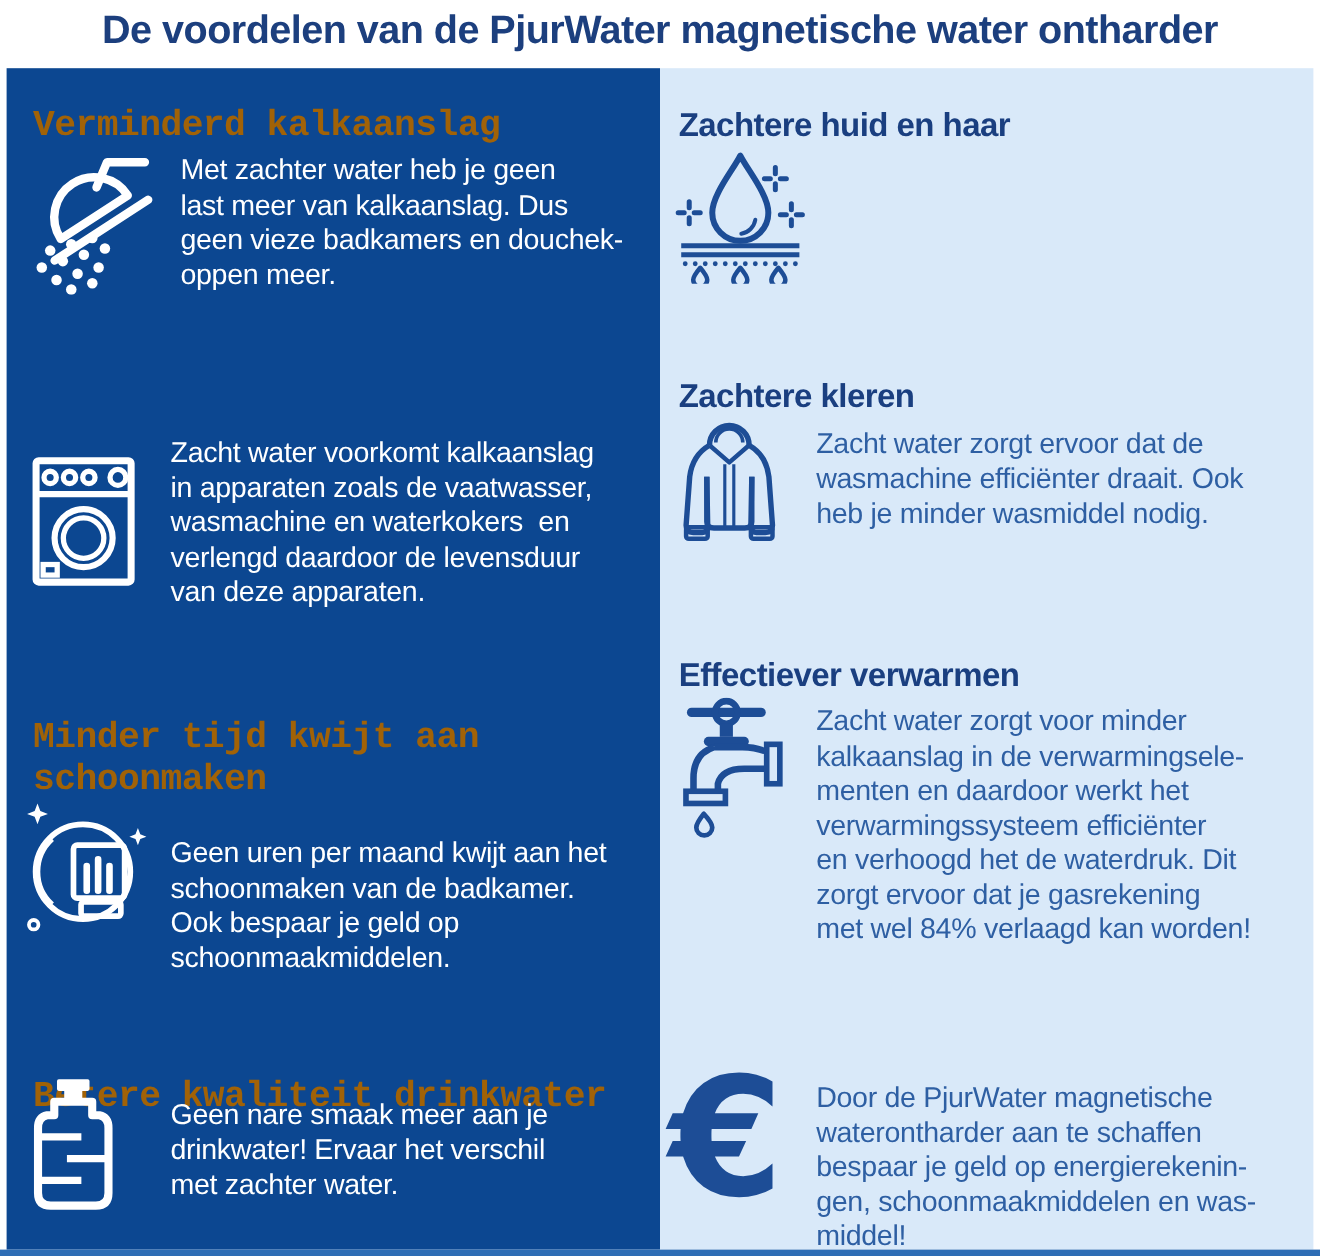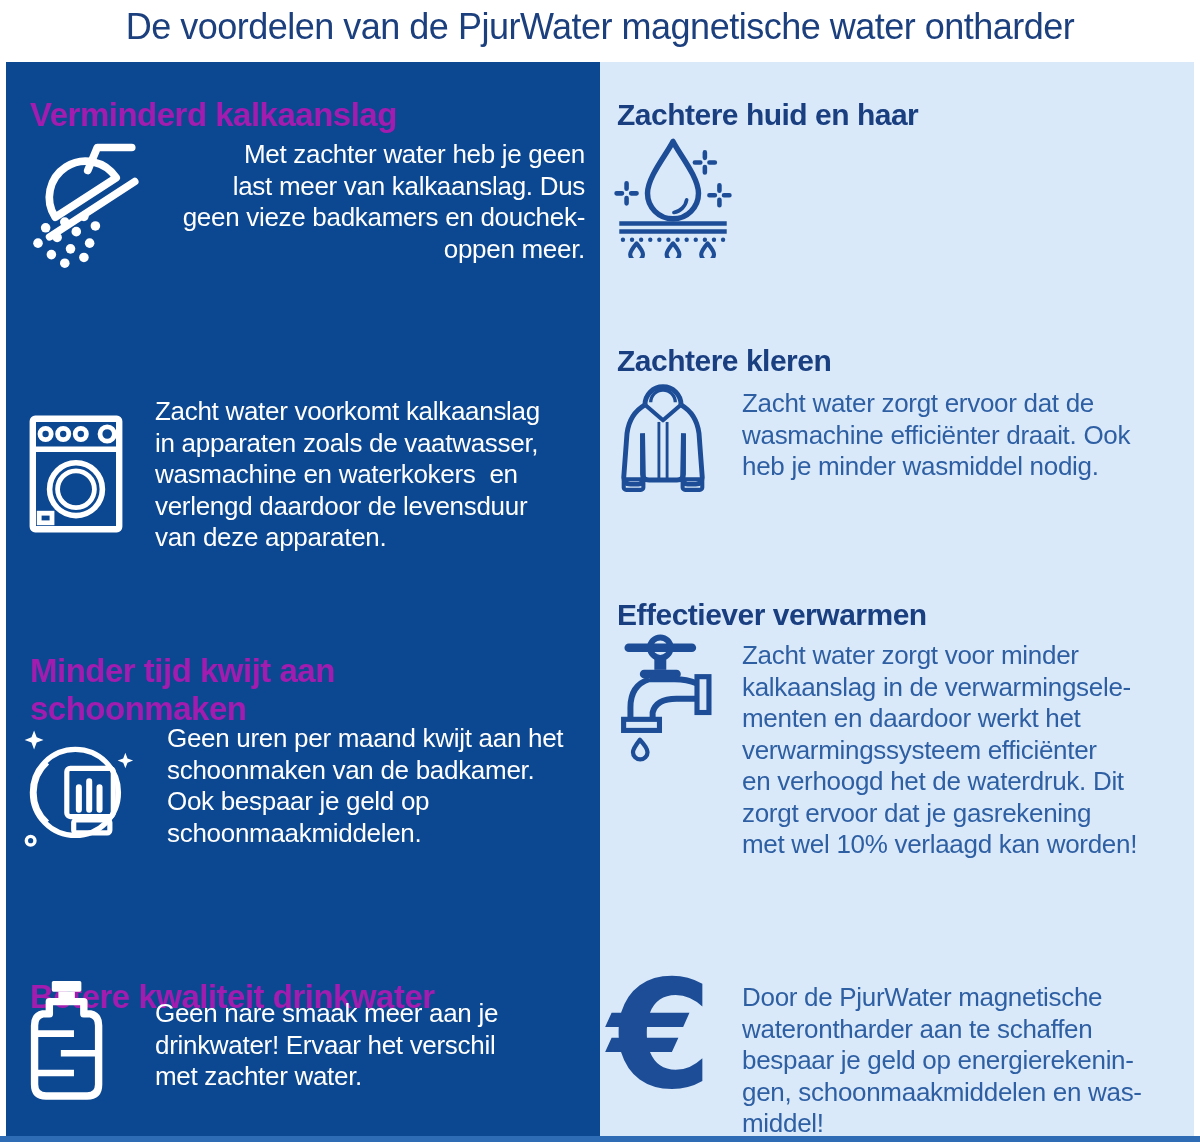--- a/index.html
+++ b/index.html
@@ -2,37 +2,37 @@
 <html><head>
 <meta charset="utf-8">
 <style>
   html,body{margin:0;padding:0;background:#fff;}
   .page{
     position:relative;width:1200px;height:1142px;overflow:hidden;
     font-family:"Liberation Sans",sans-serif;background:#ffffff;
   }
   .title{
     position:absolute;top:6px;left:0;width:1200px;text-align:center;
-    font-size:36px;font-weight:normal;color:#1c3f7e;letter-spacing:-0.5px;
+    font-size:36px;font-weight:bold;color:#1c3f7e;letter-spacing:-0.5px;
   }
   .panel-left{
     position:absolute;left:6px;top:62px;width:594px;height:1074px;
     background:#0c4791;
   }
   .panel-right{
     position:absolute;left:600px;top:62px;width:594px;height:1074px;
     background:#d9e9f9;
   }
   .bottom-stripe{
     position:absolute;left:0;top:1136px;width:1200px;height:6px;
     background:#2e6db5;
   }
   .h-left{
     position:absolute;font-size:33px;line-height:38px;font-weight:bold;
-    color:#a21caf;letter-spacing:-0.5px;white-space:pre-wrap;
+    color:#a16207;letter-spacing:-0.5px;white-space:pre-wrap;font-family:Liberation Mono, monospace;
   }
   .h-right{
     position:absolute;font-size:30px;line-height:38px;font-weight:bold;
     color:#1a3f80;letter-spacing:-0.5px;white-space:pre-wrap;
   }
   .b-left{
     position:absolute;font-size:26px;line-height:31.5px;color:#ffffff;
     white-space:pre-wrap;letter-spacing:-0.3px;
   }
   .b-right{
@@ -73,21 +73,21 @@
           <circle cx="54" cy="100" r="5"></circle>
           <circle cx="74" cy="94" r="5"></circle>
         <circle cx="28" cy="124" r="5"></circle>
           <circle cx="48" cy="118" r="5"></circle>
           <circle cx="68" cy="112" r="5"></circle>
         <circle cx="42" cy="133" r="5"></circle>
           <circle cx="62" cy="127" r="5"></circle>
       </g>
     </svg>
   </div>
-  <div class="b-left" style="left:145px;top:139px;width:440px;text-align:right;">Met zachter water heb je geen
+  <div class="b-left" style="left:164px;top:139px;width:440px;">Met zachter water heb je geen
 last meer van kalkaanslag. Dus
 geen vieze badkamers en douchek-
 oppen meer.</div>
 
   <div class="icon" style="left:28px;top:414px;">
     <svg width="96" height="120" viewBox="0 0 120 150" fill="none" stroke="#ffffff">
       <rect x="6" y="6" width="108" height="138" rx="3" stroke-width="8"></rect>
       <line x1="6" y1="44" x2="114" y2="44" stroke-width="7"></line>
       <circle cx="22" cy="25" r="7" stroke-width="6"></circle>
       <circle cx="44" cy="25" r="7" stroke-width="6"></circle>
@@ -113,21 +113,21 @@
       <rect x="52" y="48" width="54" height="56" rx="4" stroke-width="6"></rect>
       <path d="M66 96 V70 M78 96 V63 M90 96 V70" stroke-width="7" stroke-linecap="round"></path>
       <rect x="60" y="108" width="42" height="15" rx="3" stroke-width="6"></rect>
       <g fill="#ffffff" stroke="none">
         <path d="M14 4 l3 8 8 3 -8 3 -3 8 -3 -8 -8 -3 8 -3 z"></path>
         <path d="M120 30 l2.5 6.5 6.5 2.5 -6.5 2.5 -2.5 6.5 -2.5 -6.5 -6.5 -2.5 6.5 -2.5 z"></path>
       </g>
       <circle cx="10" cy="132" r="5" stroke-width="4"></circle>
     </svg>
   </div>
-  <div class="b-left" style="left:155px;top:723px;width:455px;margin-left:12px;">Geen uren per maand kwijt aan het
+  <div class="b-left" style="left:155px;top:760px;width:455px;">Geen uren per maand kwijt aan het
 schoonmaken van de badkamer.
 Ook bespaar je geld op
 schoonmaakmiddelen.</div>
 
   <div class="h-left" style="left:30px;top:932px;margin-top:46px;">Betere kwaliteit drinkwater</div>
   <div class="icon" style="left:28px;top:977px;">
     <svg width="78" height="128" viewBox="0 0 95 150" fill="none" stroke="#ffffff">
       <g fill="#ffffff" stroke="none">
         <rect x="29" y="2" width="36" height="13" rx="2"></rect>
         <rect x="37" y="15" width="20" height="10"></rect>
@@ -207,21 +207,21 @@
       <rect x="14" y="100" width="42" height="13" stroke-width="6"></rect>
       <path d="M33 124 c-5.5 7 -8 11 -8 14.5 a8.5 8.5 0 0 0 17 0 c0 -3.5 -2.5 -7.5 -9 -14.5 z" stroke-width="5" stroke-linejoin="round"></path>
     </svg>
   </div>
   <div class="b-right" style="left:742px;top:640px;width:445px;">Zacht water zorgt voor minder
 kalkaanslag in de verwarmingsele-
 menten en daardoor werkt het
 verwarmingssysteem efficiënter
 en verhoogd het de waterdruk. Dit
 zorgt ervoor dat je gasrekening
-met wel 10% verlaagd kan worden!</div>
+met wel 84% verlaagd kan worden!</div>
 
   <div class="euro" style="left:608px;top:975px;">€</div>
   <div class="b-right" style="left:742px;top:982px;width:440px;">Door de PjurWater magnetische
 waterontharder aan te schaffen
 bespaar je geld op energierekenin-
 gen, schoonmaakmiddelen en was-
 middel!</div>
 
   <div class="bottom-stripe"></div>
 </div>

